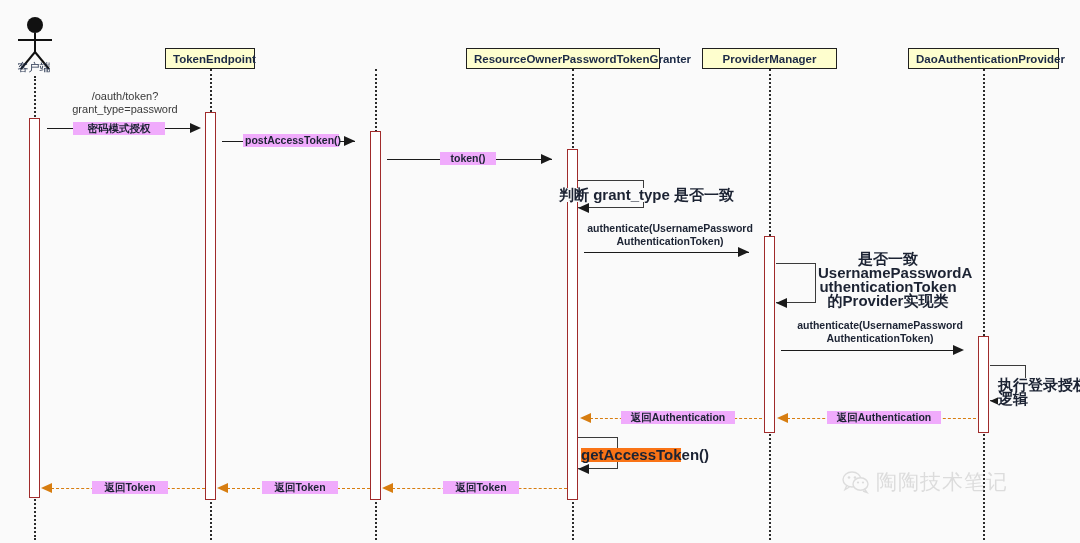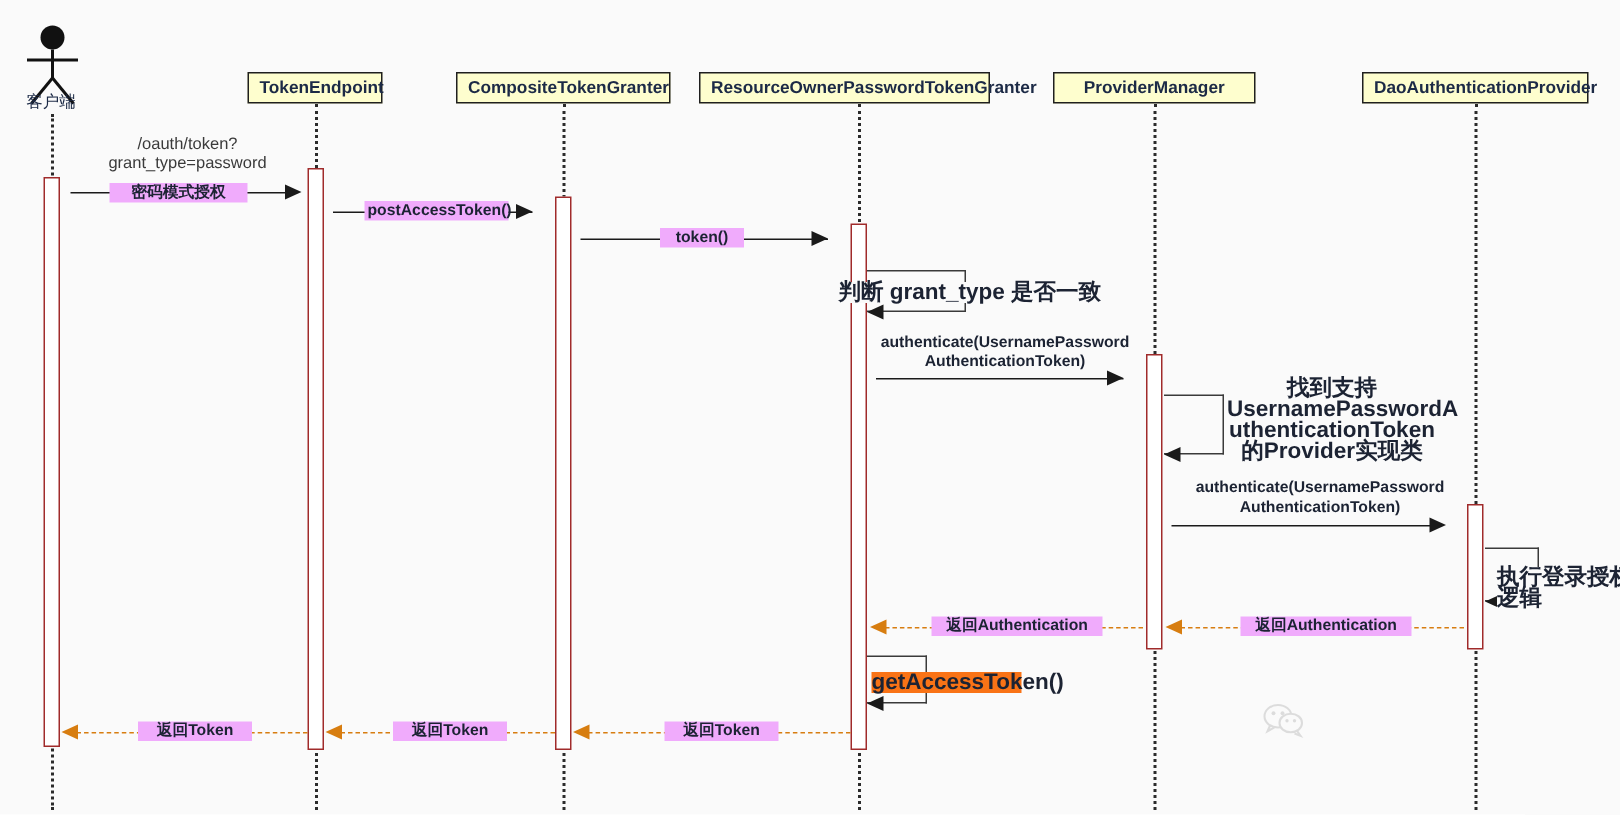--- a/index.html
+++ b/index.html
@@ -147,21 +147,20 @@
       <line x1="23" y1="17" x2="23" y2="37" stroke="#111111" stroke-width="2"></line>
       <line x1="6" y1="24" x2="40" y2="24" stroke="#111111" stroke-width="2"></line>
       <line x1="23" y1="36" x2="9" y2="53" stroke="#111111" stroke-width="2"></line>
       <line x1="23" y1="36" x2="37" y2="53" stroke="#111111" stroke-width="2"></line>
     </svg>
   </div>
   <div class="actor-label" style="left:0px; top:60px; width:68px;text-align:center;">客户端</div>
 
   <div class="participant" style="left:165px; top:48px; width:90px;">TokenEndpoint</div>
 
-  <div class="participant" style="left:304px; top:48px; width:143px;">CompositeTokenGranter</div>
 
   <div class="participant" style="left:466px; top:48px; width:194px;">ResourceOwnerPasswordTokenGranter</div>
 
   <div class="participant" style="left:702px; top:48px; width:135px;">ProviderManager</div>
 
   <div class="participant" style="left:908px; top:48px; width:151px;">DaoAuthenticationProvider</div>
 
   <div class="lifeline" style="left:34px;  top:76px;  height:464px;"></div>
   <div class="lifeline" style="left:210px; top:69px;  height:471px;"></div>
   <div class="lifeline" style="left:375px; top:69px;  height:471px;"></div>
@@ -194,21 +193,21 @@
   <div class="arrowhead left" style="left:578px; top:203px;"></div>
   <div class="self-label" style="left:559px; top:188px; width:180px; background:#fafafa;">判断 grant_type 是否一致</div>
 
   <div class="msg-label" style="left:580px; top:222px; width:180px; text-align:center;">authenticate(UsernamePassword</div>
   <div class="msg-label" style="left:580px; top:235px; width:180px; text-align:center;">AuthenticationToken)</div>
   <div class="msg-line" style="left:584px; top:252px; width:165px;"></div>
   <div class="arrowhead right" style="left:738px; top:247px;"></div>
 
   <div class="selfcall" style="left:776px; top:263px; width:40px; height:40px;"></div>
   <div class="arrowhead left" style="left:776px; top:298px;"></div>
-  <div class="self-label centered" style="left:818px; top:252px; width:140px;">找到支持</div>
+  <div class="self-label centered" style="left:818px; top:252px; width:140px;">是否一致</div>
   <div class="self-label centered" style="left:818px; top:266px; width:140px;">UsernamePasswordA</div>
   <div class="self-label centered" style="left:818px; top:280px; width:140px;">uthenticationToken</div>
   <div class="self-label centered" style="left:818px; top:294px; width:140px;">的Provider实现类</div>
 
   <div class="msg-label" style="left:790px; top:319px; width:180px; text-align:center;">authenticate(UsernamePassword</div>
   <div class="msg-label" style="left:790px; top:332px; width:180px; text-align:center;">AuthenticationToken)</div>
   <div class="msg-line" style="left:781px; top:350px; width:179px;"></div>
   <div class="arrowhead right" style="left:953px; top:345px;"></div>
 
   <div class="selfcall" style="left:990px; top:365px; width:36px; height:36px;"></div>
@@ -243,15 +242,16 @@
     <svg width="28" height="24" viewBox="0 0 28 24">
       <ellipse cx="10" cy="9.5" rx="9" ry="7.5" fill="none" stroke="#9a9a9a" stroke-width="1.4"></ellipse>
       <path d="M5 15 L3 19.5 L7.5 17" fill="none" stroke="#9a9a9a" stroke-width="1.4"></path>
       <circle cx="7" cy="7.5" r="1.3" fill="#9a9a9a"></circle>
       <circle cx="13" cy="7.5" r="1.3" fill="#9a9a9a"></circle>
       <ellipse cx="18.5" cy="14" rx="7.5" ry="6.2" fill="#fafafa" stroke="#9a9a9a" stroke-width="1.4"></ellipse>
       <path d="M22.5 19 L25 22.5 L21 21" fill="none" stroke="#9a9a9a" stroke-width="1.4"></path>
       <circle cx="16" cy="12.5" r="1.1" fill="#9a9a9a"></circle>
       <circle cx="21" cy="12.5" r="1.1" fill="#9a9a9a"></circle>
     </svg>
+    <span class="watermark-text">陶陶技术笔记</span>
   </div>
 
 </div>
 
 </body></html>

